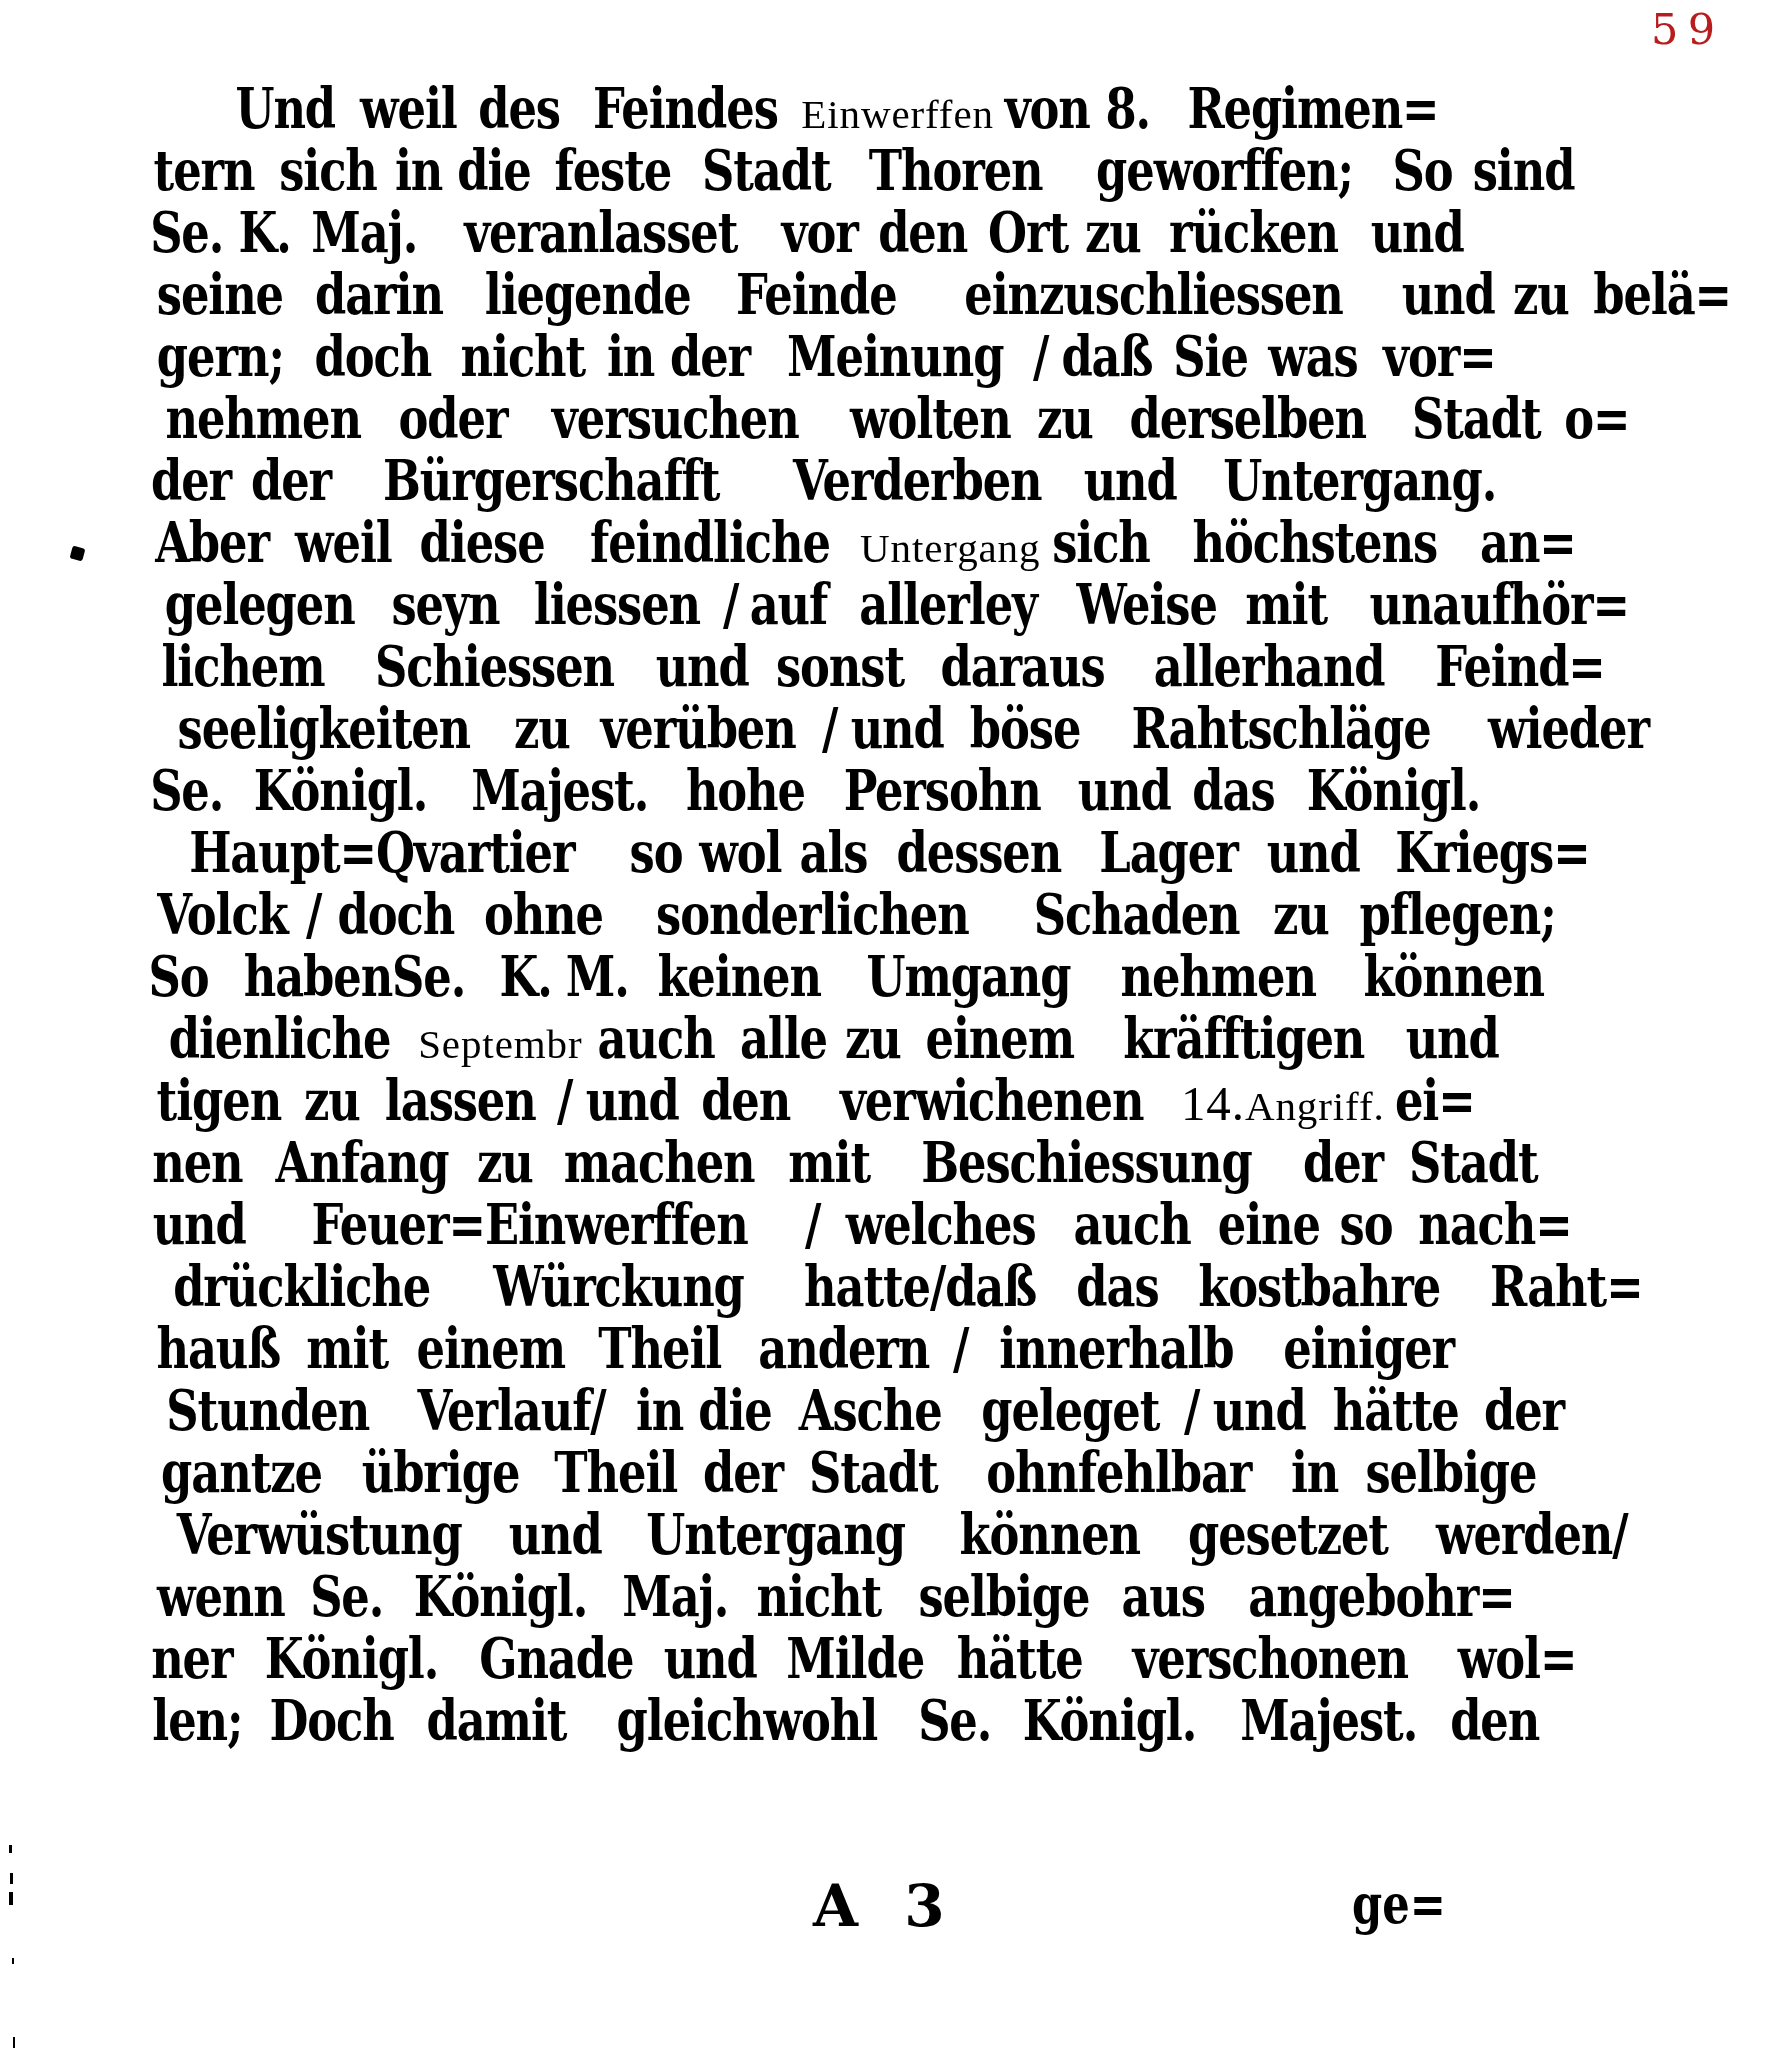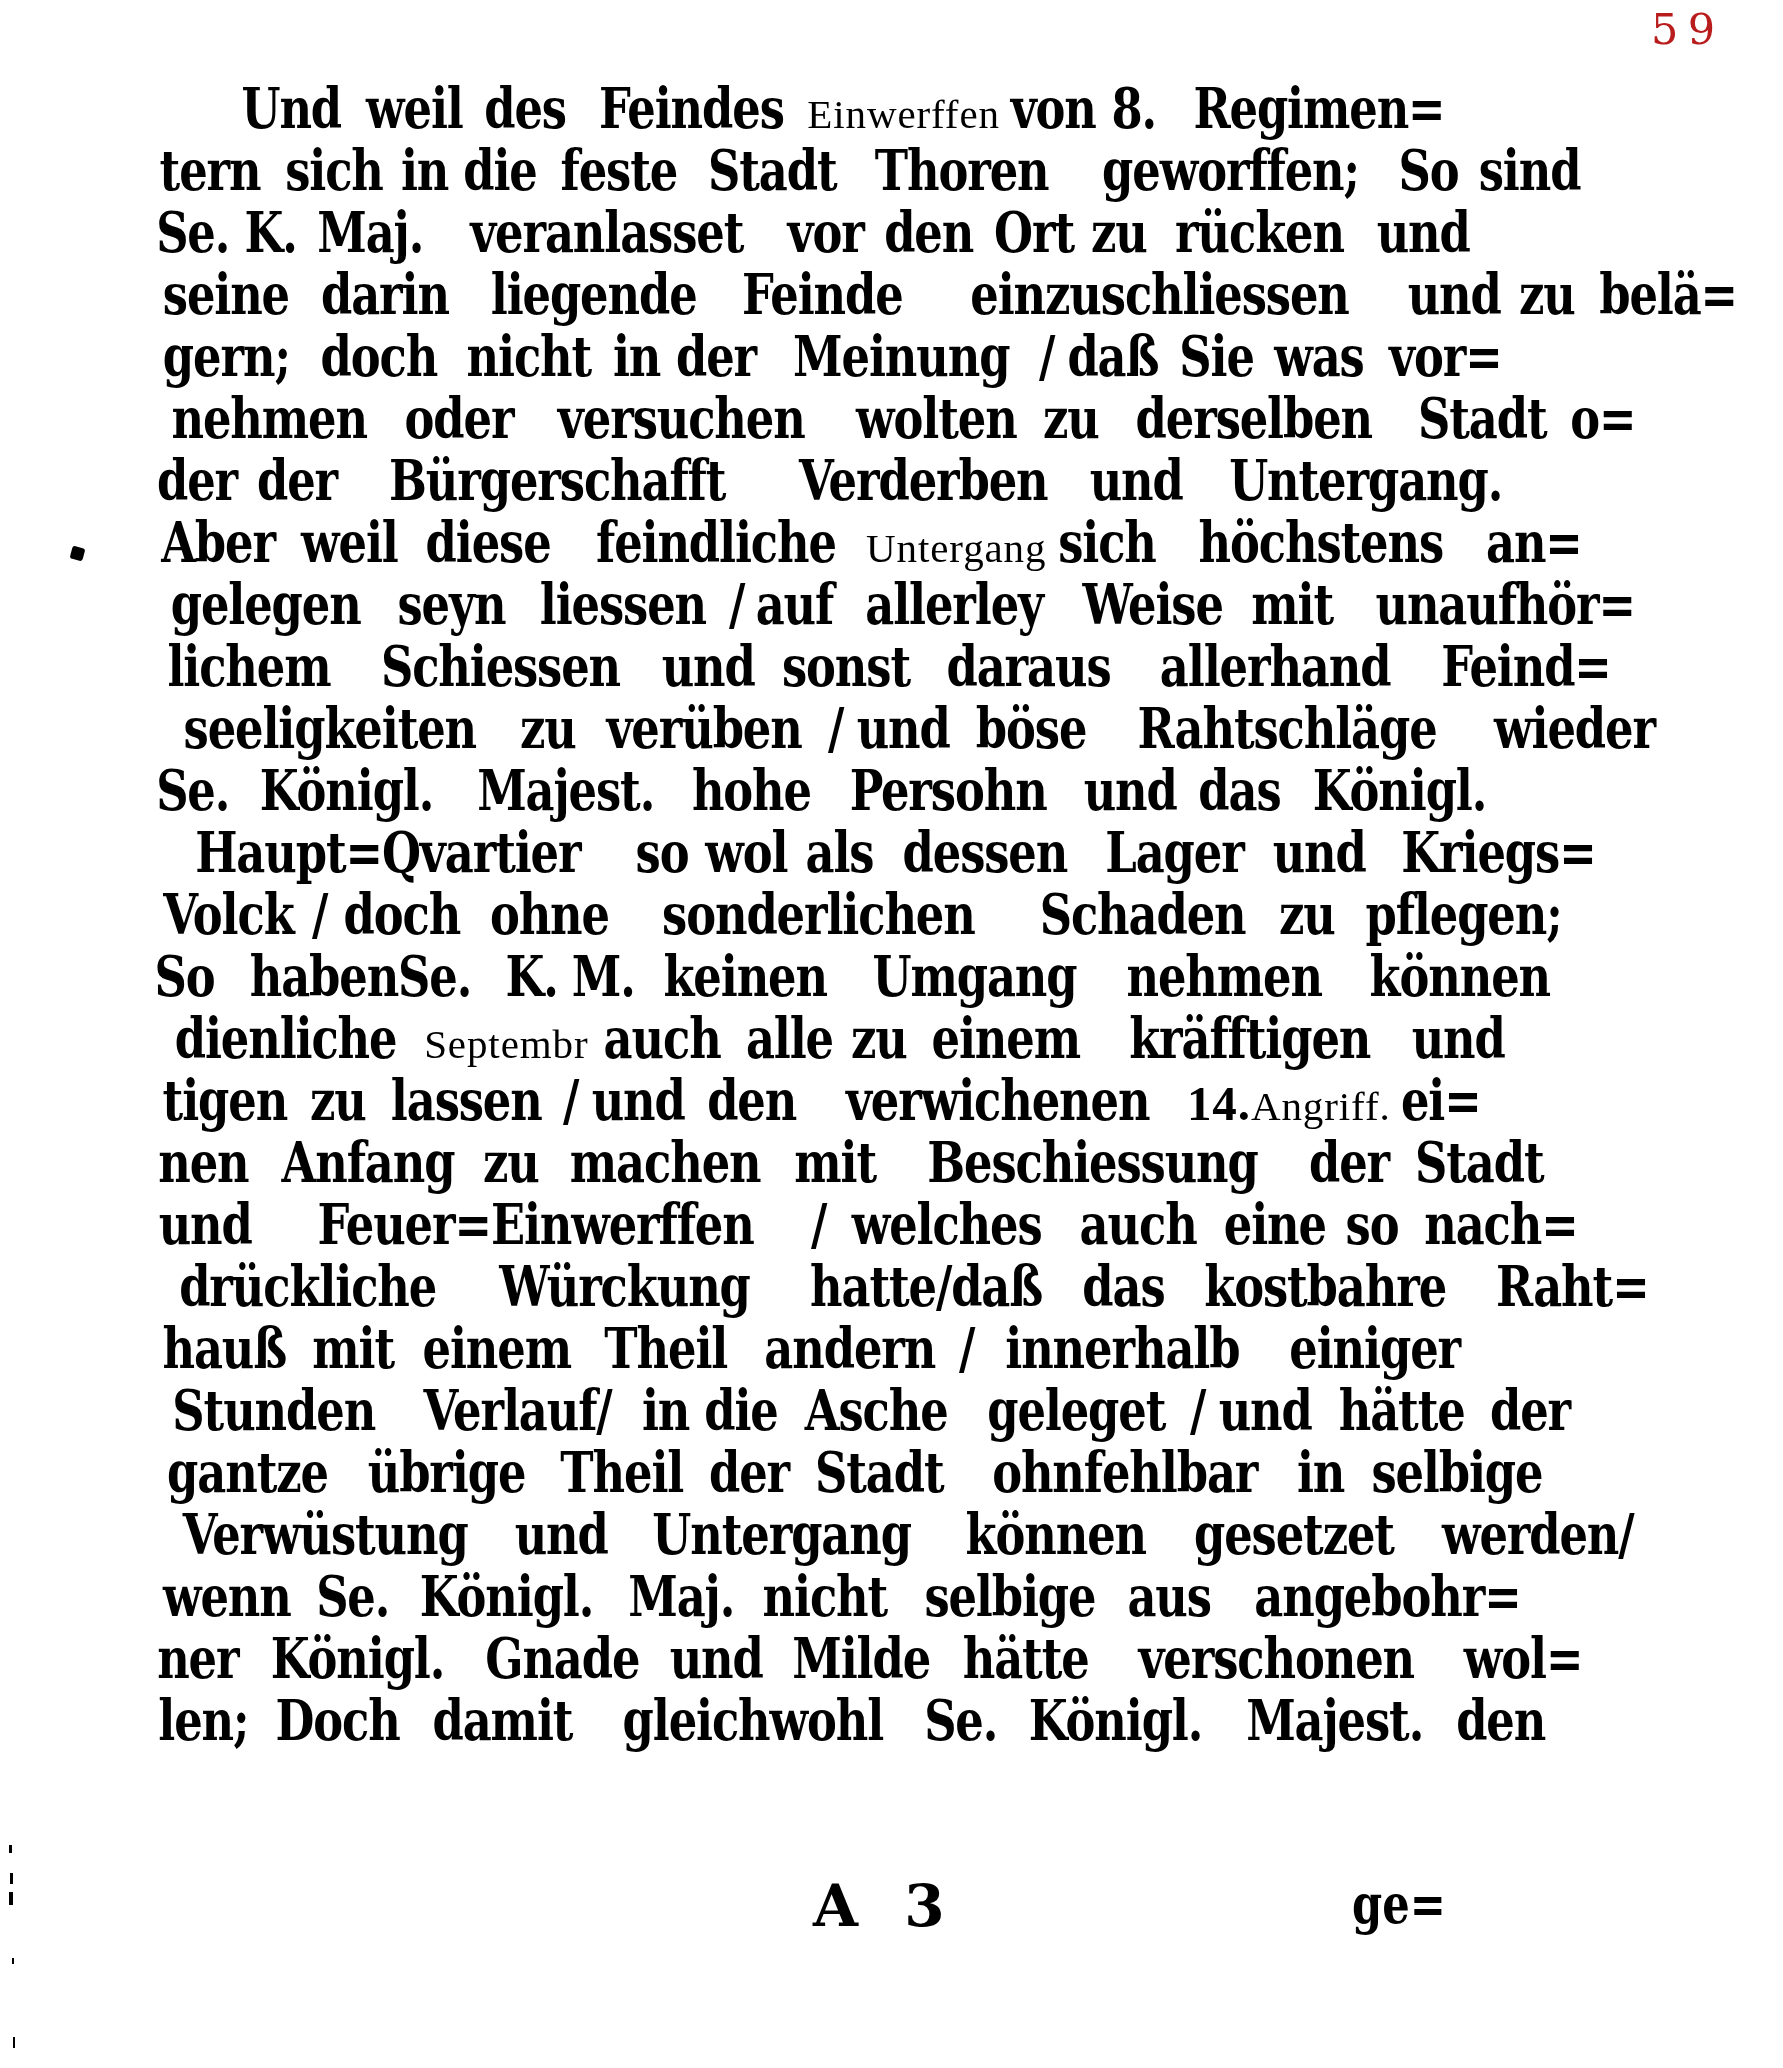--- a/index.html
+++ b/index.html
@@ -18,21 +18,21 @@
       position: absolute;
       left: 1651px;
       top: 3.7px;
       font-family: "DejaVu Serif", serif;
       font-size: 43px;
       letter-spacing: 9.4px;
       color: #b91c1c;
     }
     .text-block {
       position: absolute;
-      left: 147px;
+      left: 141px;
       top: 77px;
       width: 1279px;
     }
     .line {
       position: relative;
       height: 62px;
       white-space: nowrap;
       overflow: visible;
     }
     .line-inner {
@@ -61,21 +61,20 @@
     }
     .word.antiqua {
       font-family: "Liberation Serif", serif;
       font-weight: normal;
       font-size: 41px;
       letter-spacing: 0.9px;
       transform: none;
     }
     .word.antiqua.num {
       font-size: 49px;
-      font-weight: bold;
     }
     .catch-row {
       position: absolute;
       top: 1872px;
       left: 0;
       width: 1452px;
       height: 75px;
     }
     .signature {
       position: absolute;

